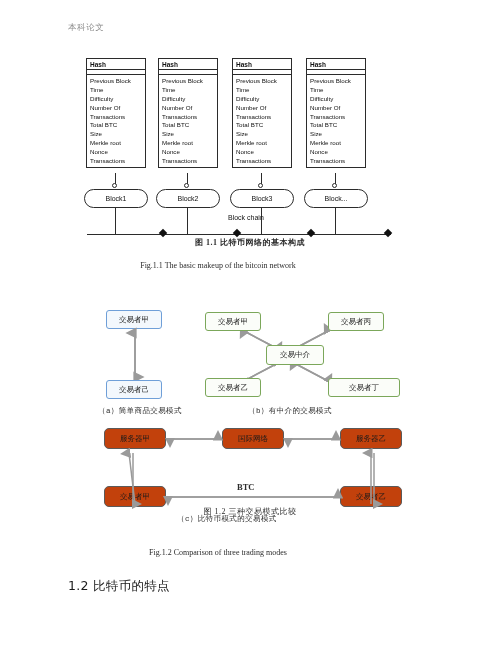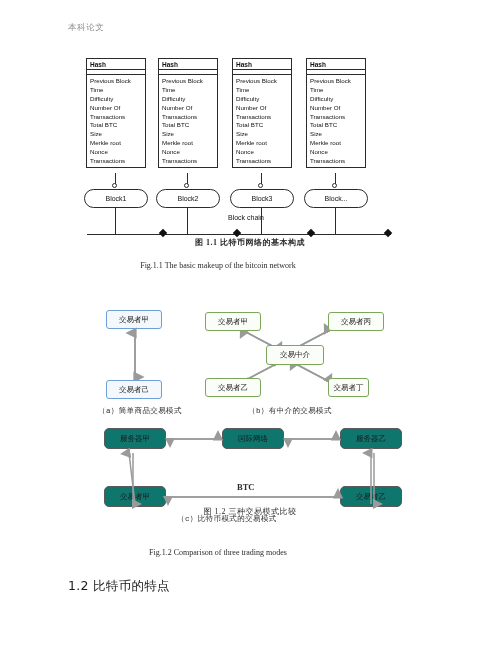--- a/index.html
+++ b/index.html
@@ -189,21 +189,21 @@
   .nodebox.blue {
     border: 1px solid #6f9fd8;
     background: #f3f8fd;
   }
   .nodebox.green {
     border: 1px solid #7ba75a;
     background: #fbfdf9;
   }
   .nodebox.gray {
     border: 1px solid #5a5a5a;
-    background: #0f766e;
+    background: #c2410c;
     border-radius: 5px;
   }
   .arrow-svg {
     position: absolute;
     overflow: visible;
   }
 
   .subcap {
     position: absolute;
     font-size: 7.5px;
@@ -381,21 +381,21 @@
       <line x1="128" y1="26" x2="94" y2="44" stroke="#9a9a9a" stroke-width="1.5" marker-end="url(#bh)"></line>
 
       <line x1="94" y1="58" x2="128" y2="76" stroke="#9a9a9a" stroke-width="1.5" marker-end="url(#bh)"></line>
       <line x1="128" y1="76" x2="94" y2="58" stroke="#9a9a9a" stroke-width="1.5" marker-end="url(#bh)"></line>
     </svg>
 
     <div class="nodebox green" style="left:205px; top:12px; width:56px; height:19px;">交易者甲</div>
     <div class="nodebox green" style="left:328px; top:12px; width:56px; height:19px;">交易者丙</div>
     <div class="nodebox green" style="left:266px; top:45px; width:58px; height:20px;">交易中介</div>
     <div class="nodebox green" style="left:205px; top:78px; width:56px; height:19px;">交易者乙</div>
-    <div class="nodebox green" style="left:328px; top:78px; width:41px; height:19px;">交易者丁</div>
+    <div class="nodebox green" style="left:328px; top:78px; width:72px; height:19px;">交易者丁</div>
 
     <div class="subcap" style="left:98px; top:106px;">（a）简单商品交易模式</div>
     <div class="subcap" style="left:248px; top:106px;">（b）有中介的交易模式</div>
 
     <div class="nodebox gray" style="left:104px; top:128px; width:62px; height:21px;">服务器甲</div>
     <div class="nodebox gray" style="left:340px; top:128px; width:62px; height:21px;">服务器乙</div>
     <div class="nodebox gray" style="left:222px; top:128px; width:62px; height:21px;">国际网络</div>
 
     <div class="nodebox gray" style="left:104px; top:186px; width:62px; height:21px;">交易者甲</div>
     <div class="nodebox gray" style="left:340px; top:186px; width:62px; height:21px;">交易者乙</div>

